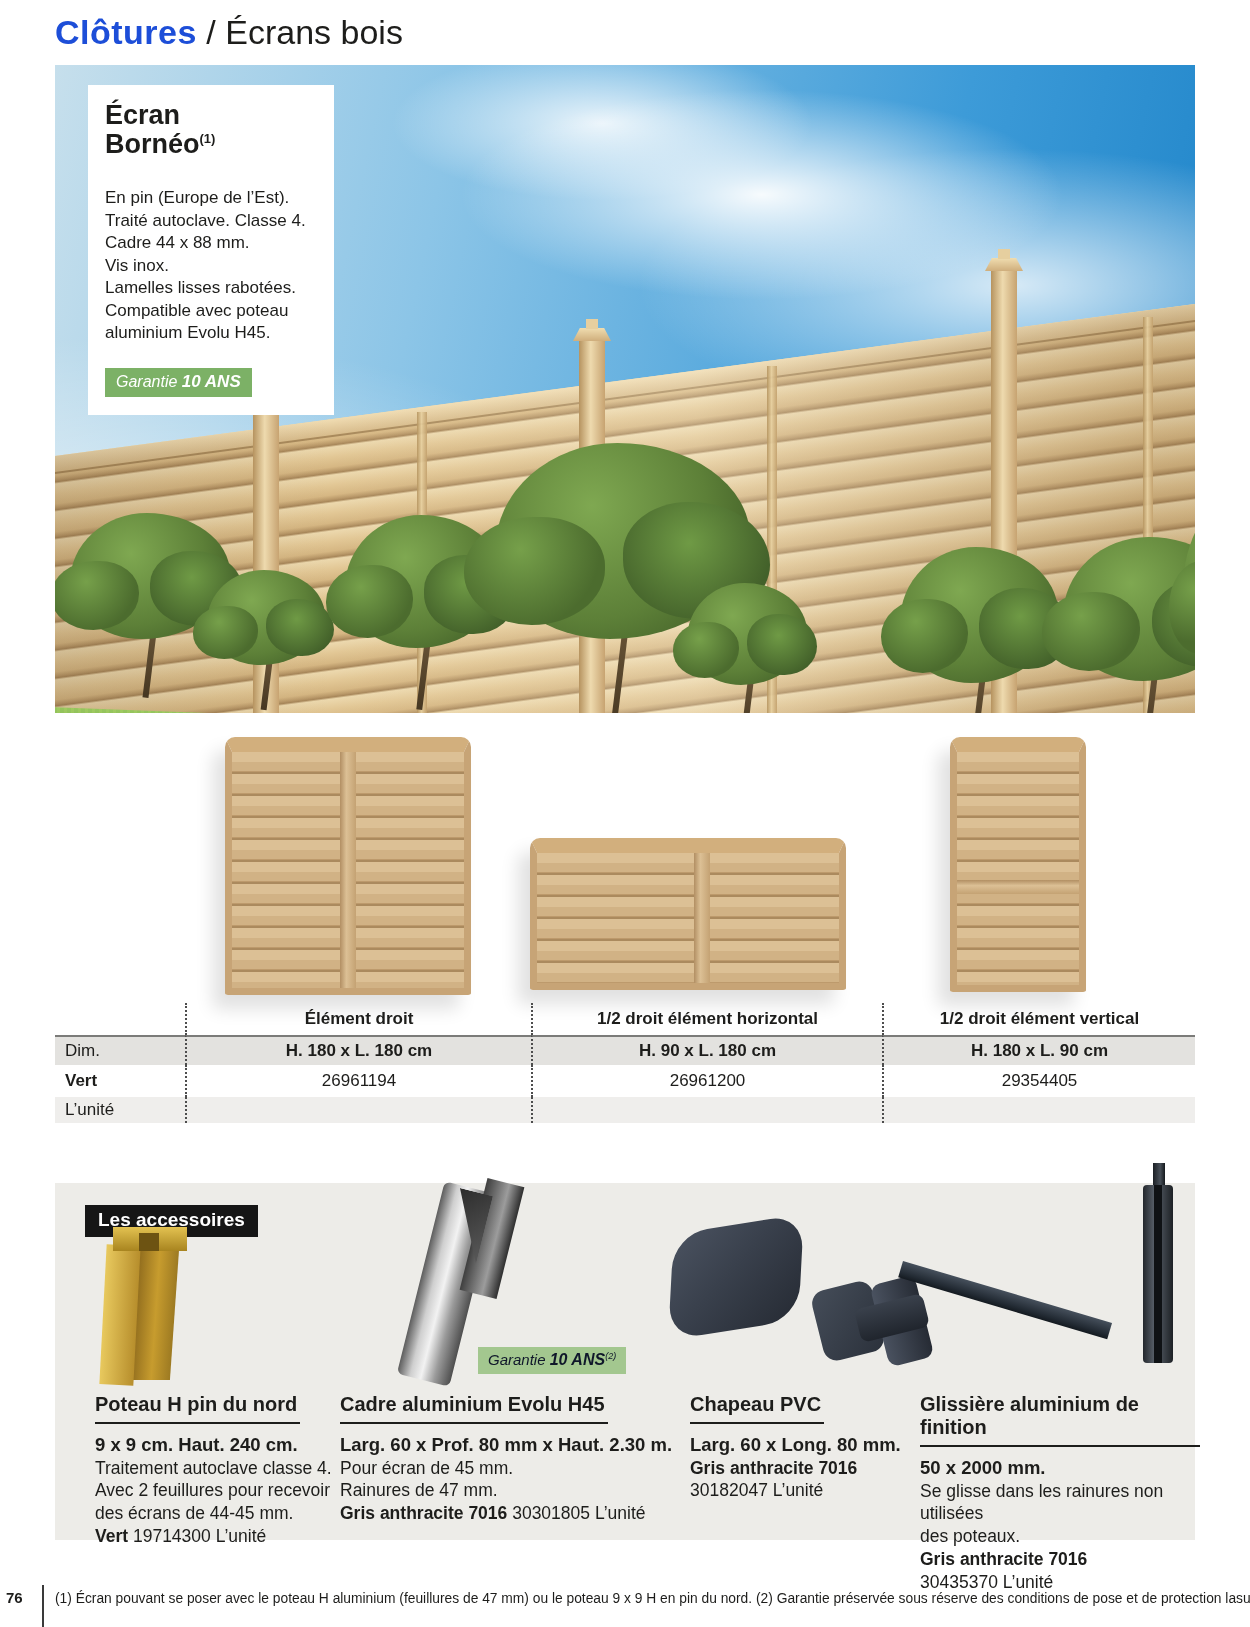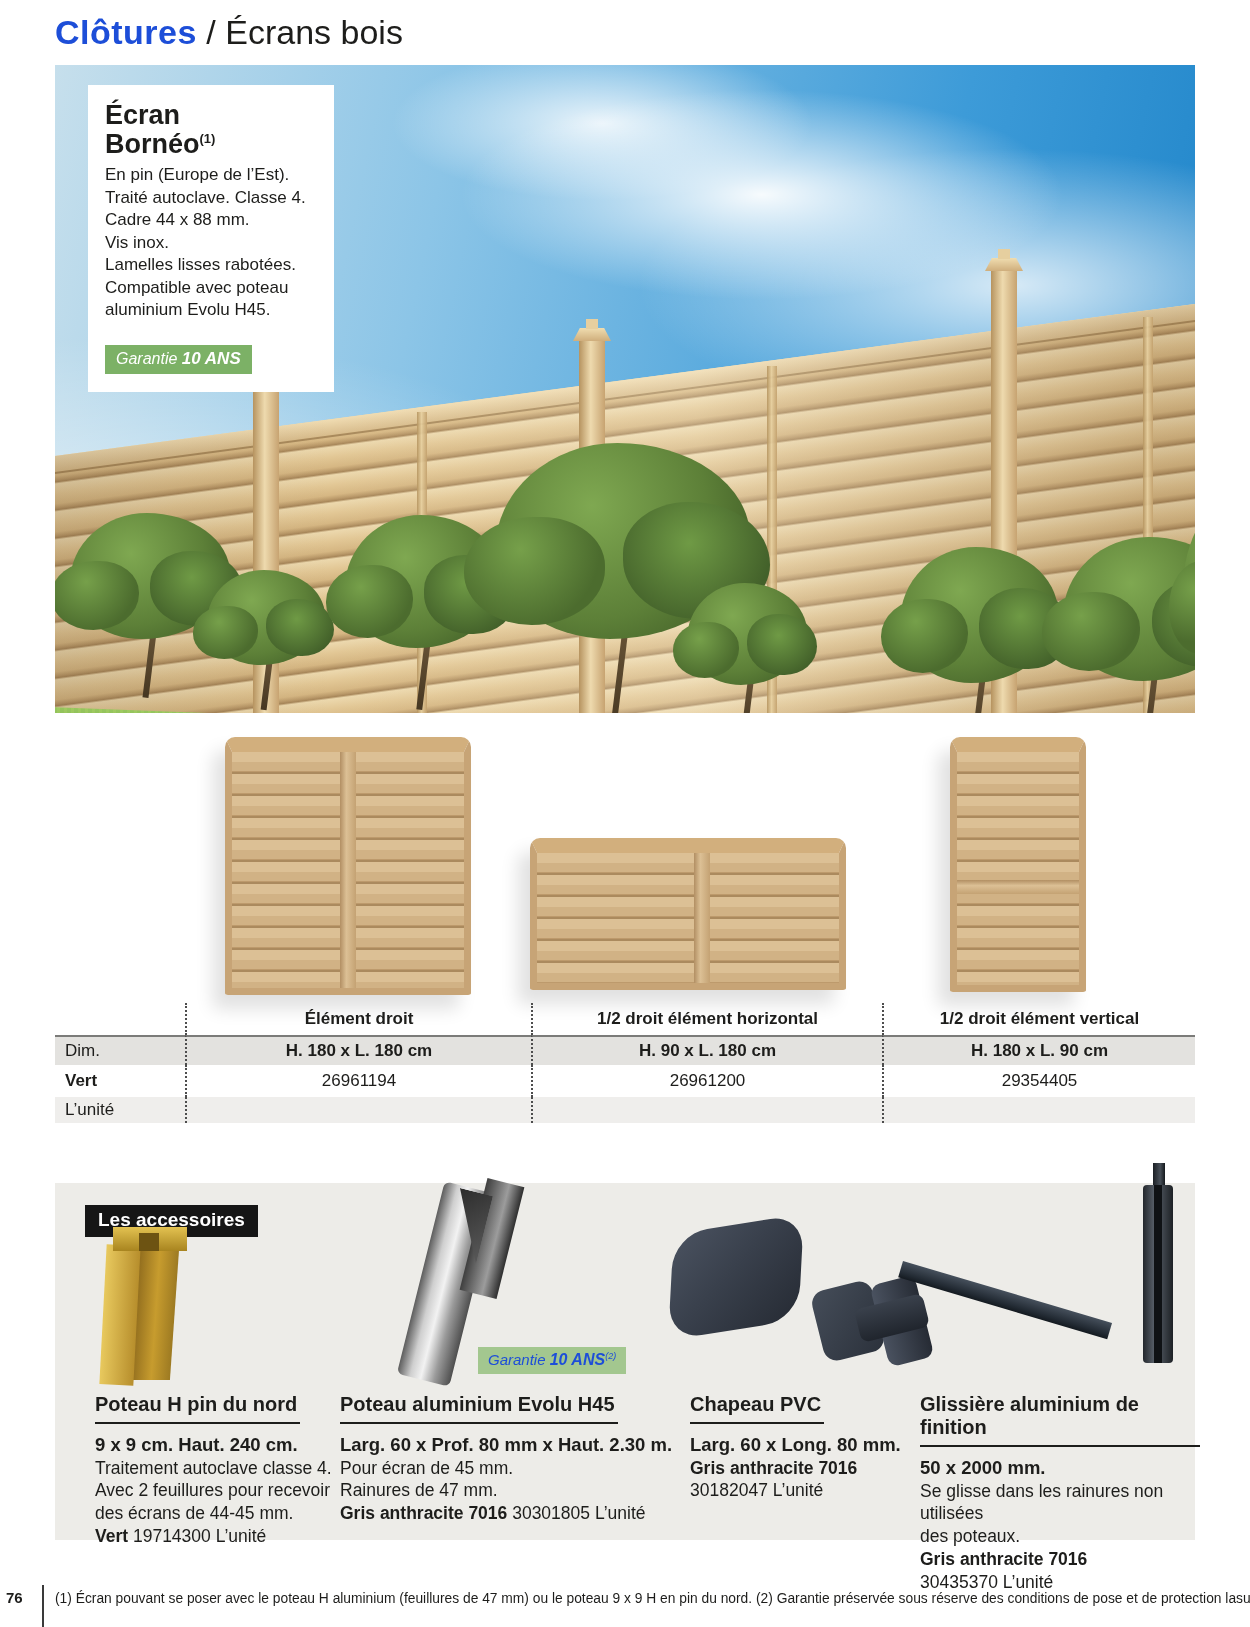--- a/index.html
+++ b/index.html
@@ -45,21 +45,21 @@
     border-radius:48% 52% 55% 45% / 55% 48% 52% 45%;
     background:radial-gradient(circle at 38% 32%,#7fa851,#5d8038 55%,#415e27 88%);}
   .tree .cp::before{content:"";position:absolute;left:-12%;top:38%;width:55%;height:55%;border-radius:50% 45% 52% 48%;
     background:radial-gradient(circle at 40% 30%,#76a04a,#4c6c2e 70%);}
   .tree .cp::after{content:"";position:absolute;right:-8%;top:30%;width:58%;height:60%;border-radius:45% 55% 48% 52%;
     background:radial-gradient(circle at 45% 35%,#6f9a45,#43612a 75%);}
   
   .card{position:absolute;left:33px;top:20px;width:246px;background:#fff;padding:16px 17px 18px 17px;box-sizing:border-box;}
   .card .t{font-size:27px;font-weight:bold;line-height:1.08;}
   .card .t sup{font-size:13px;}
-  .card .desc{margin-top:5px;font-size:17px;line-height:1.32;}
+  .card .desc{margin-top:28px;font-size:17px;line-height:1.32;}
   .badge{display:inline-block;margin-top:24px;padding:4px 11px 5px 11px;background:#7cb166;color:#fff;
     font-style:italic;font-size:16px;}
   .badge b{font-size:17px;}
   
   .wood-panel{position:absolute;box-sizing:border-box;
     border:7px solid #c7a476;border-top:15px solid #d2af7d;border-radius:10px 10px 3px 3px;
     background:repeating-linear-gradient(180deg,#dcc095 0 10px,#d1b285 10px 19px,#bd9a6c 19px 20px,#ab8a5e 20px 22px);
     box-shadow:-12px 14px 18px rgba(0,0,0,.12);}
   .wood-panel .vrail{position:absolute;top:0;bottom:0;width:16px;
     background:linear-gradient(90deg,#b28f63,#dcc095 40%,#c4a273);}
@@ -79,21 +79,21 @@
   .bold{font-weight:bold;}
   
   .acc{position:absolute;left:55px;top:1183px;width:1140px;height:357px;background:#edece8;}
   .acc-label{position:absolute;left:30px;top:22px;background:#161616;color:#fff;
     font-weight:bold;font-size:19px;padding:4px 13px 6px 13px;}
   .acc-item{position:absolute;top:210px;}
   .acc-item h3{margin:0;font-size:20px;font-weight:bold;width:fit-content;
     border-bottom:2px solid #1d1d1b;padding:0 3px 6px 0;}
   .acc-item .spec{margin-top:9px;font-size:18.5px;font-weight:bold;line-height:1.28;}
   .acc-item .ln{font-size:17.5px;line-height:1.3;}
-  .badge2{position:absolute;left:423px;top:164px;background:#a3c78f;color:#1d4ed8;
+  .badge2{position:absolute;left:423px;top:164px;background:#a3c78f;color:#0f172a;
     font-style:italic;font-size:15px;padding:4px 10px 5px 10px;}
   .badge2 b{font-size:16px;}
   .badge2 sup{font-size:9px;}
   
   .art{position:absolute;}
   .gold-a{left:78px;top:52px;width:42px;height:145px;background:linear-gradient(90deg,#8a671c,#c79c2e 55%,#9d7a22);transform:skewX(-4deg);}
   .gold-b{left:48px;top:62px;width:34px;height:140px;background:linear-gradient(90deg,#e8c95e,#b78e2c);transform:rotate(3deg);}
   .gold-c{left:58px;top:44px;width:74px;height:24px;background:linear-gradient(180deg,#e3c251,#a8841f);}
   .gold-c::after{content:"";position:absolute;left:26px;top:6px;width:20px;height:18px;background:#6d5312;}
   .alu-a{left:365px;top:2px;width:54px;height:198px;border-radius:6px;transform:rotate(14deg);
@@ -252,21 +252,21 @@
     <div class="acc-item" style="left:40px;width:240px;">
       <h3>Poteau H pin du nord</h3>
       <div class="spec">9 x 9 cm. Haut. 240 cm.</div>
       <div class="ln">Traitement autoclave classe 4.</div>
       <div class="ln">Avec 2 feuillures pour recevoir</div>
       <div class="ln">des écrans de 44-45 mm.</div>
       <div class="ln"><span class="bold">Vert</span><span> 19714300 L’unité</span></div>
     </div>
 
     <div class="acc-item" style="left:285px;width:335px;">
-      <h3>Poteau aluminium Evolu H45</h3>
+      <h3>Cadre aluminium Evolu H45</h3>
       <div class="spec">Larg. 60 x Prof. 80 mm x Haut. 2.30 m.</div>
       <div class="ln">Pour écran de 45 mm.</div>
       <div class="ln">Rainures de 47 mm.</div>
       <div class="ln"><span class="bold">Gris anthracite 7016</span><span> 30301805 L’unité</span></div>
     </div>
 
     <div class="acc-item" style="left:635px;width:220px;">
       <h3>Chapeau PVC</h3>
       <div class="spec">Larg. 60 x Long. 80 mm.</div>
       <div class="ln bold">Gris anthracite 7016</div>

